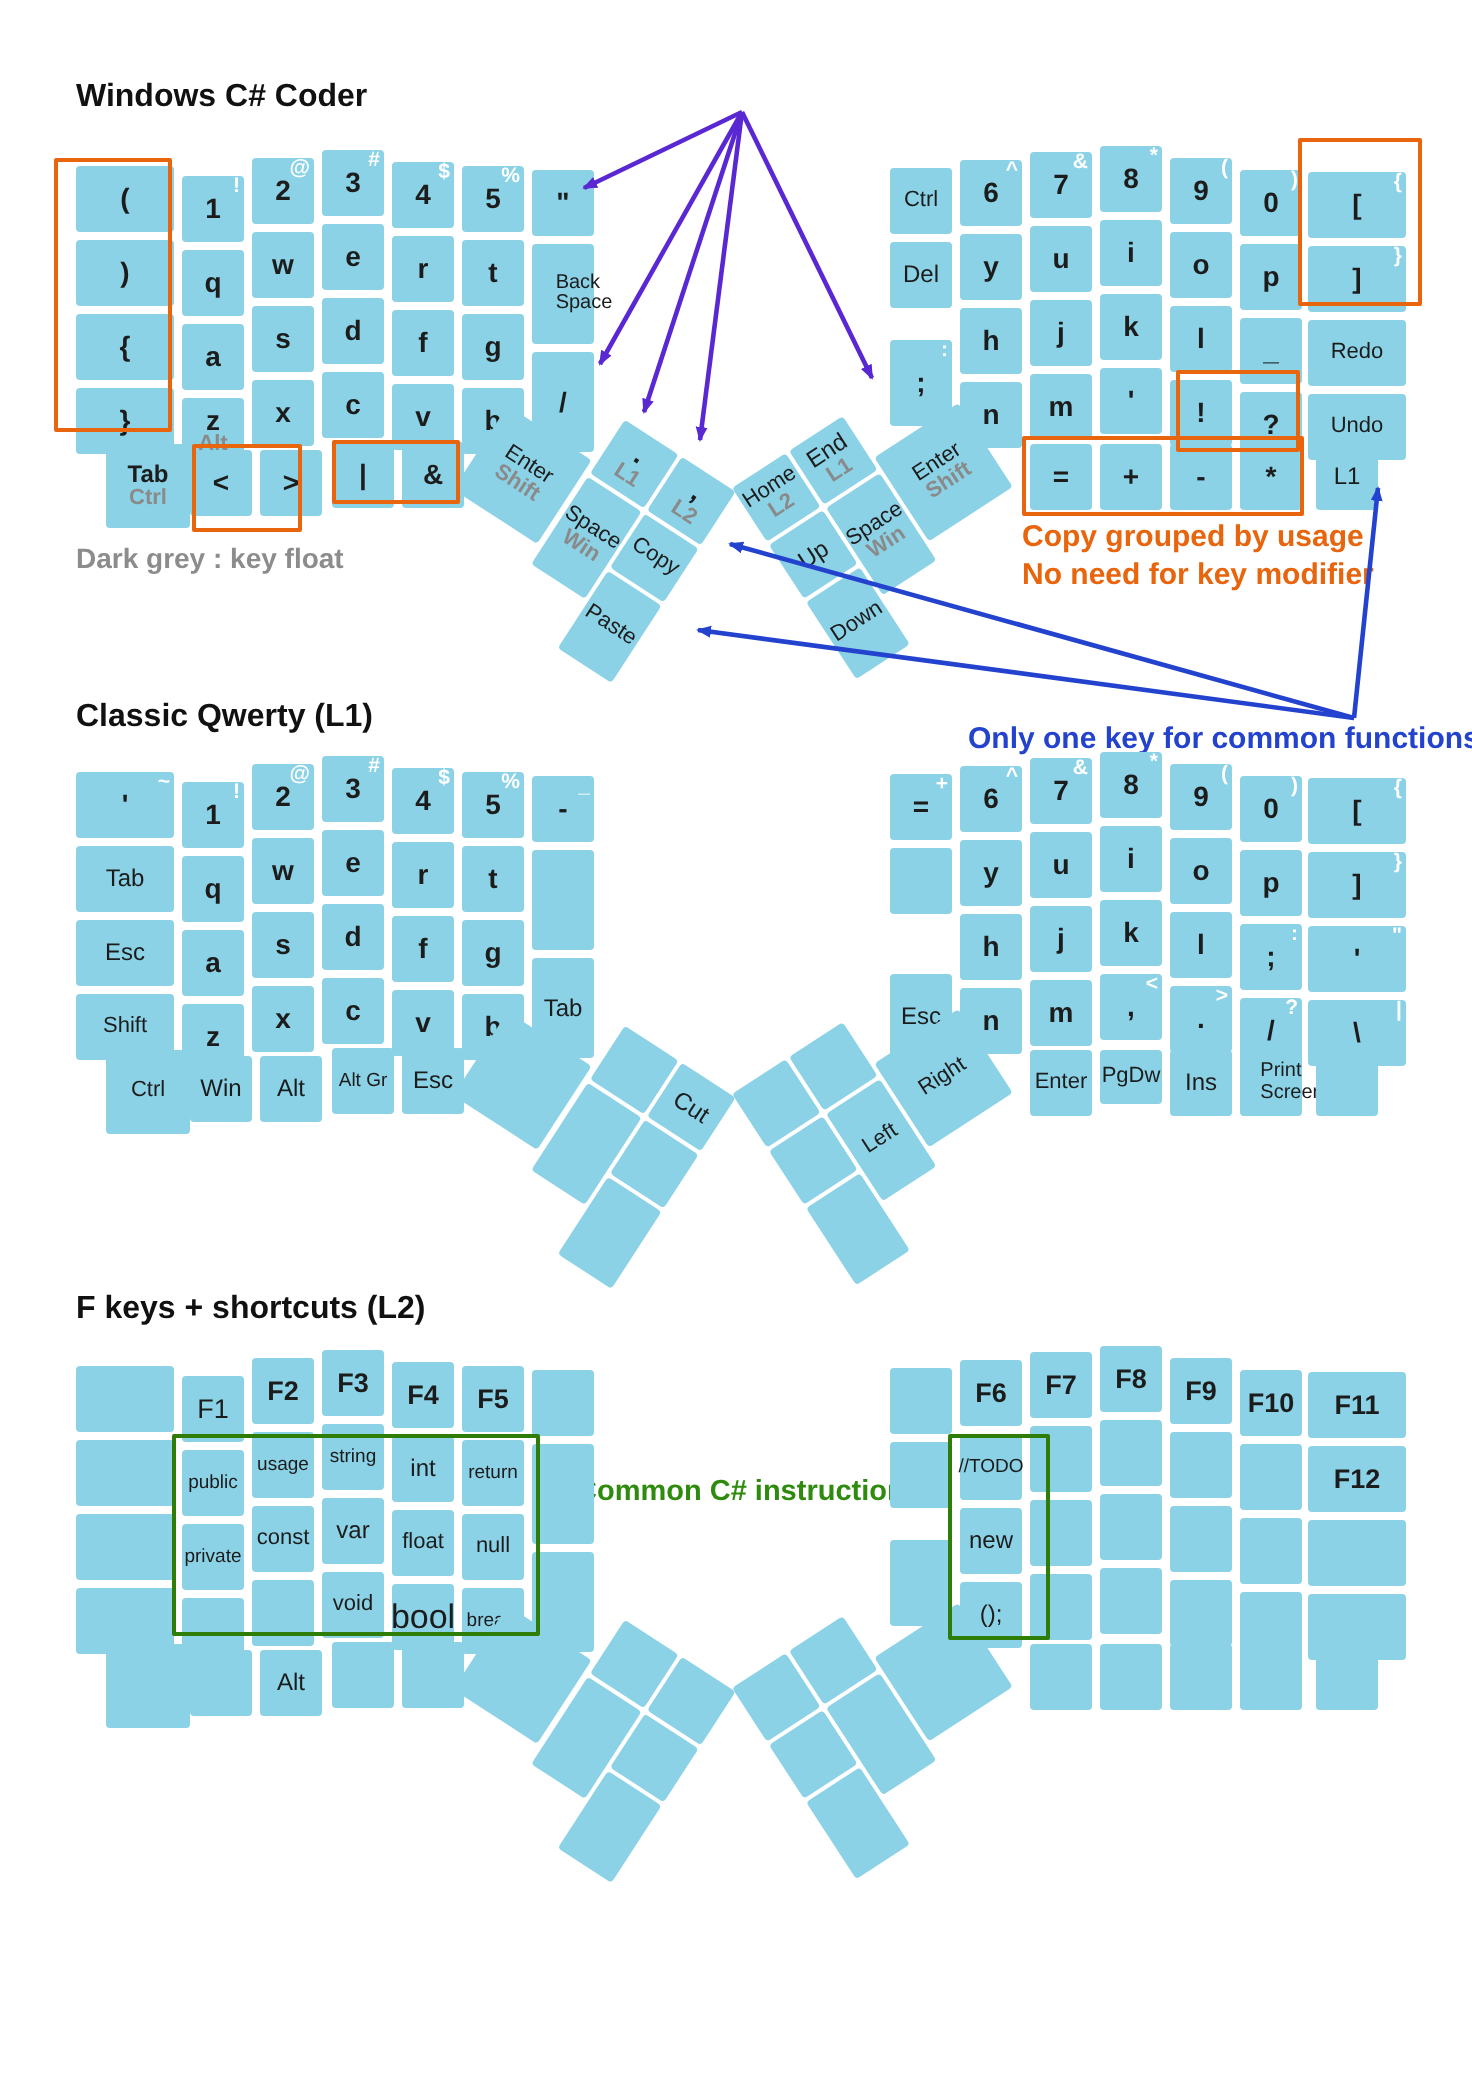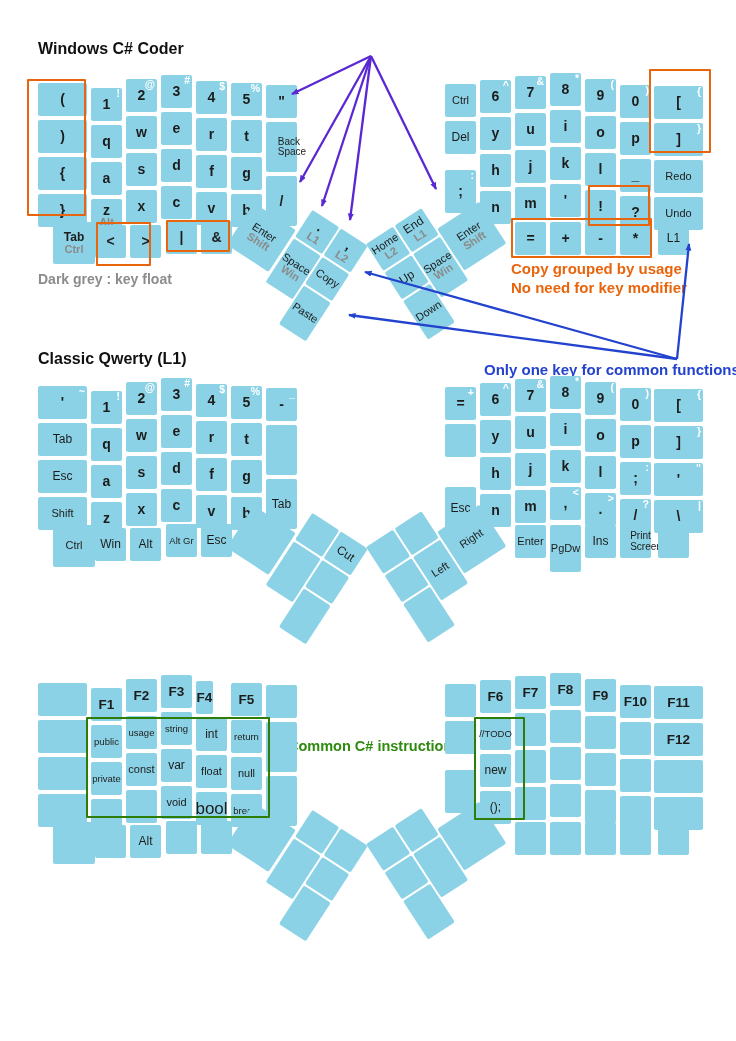--- a/index.html
+++ b/index.html
@@ -28,20 +28,21 @@
 </head>
 <body>
 
 <div id="canvas">
   <div class="title" style="left:38px;top:40px;">Windows C# Coder</div>
   <div class="legend" style="left: 38px; top: 271px; color: rgb(140, 140, 140);">Dark grey : key float</div>
   <div class="note orange" style="left:511px;top:260px;">Copy grouped by usage</div>
   <div class="note orange" style="left:511px;top:279px;">No need for key modifier</div>
   <div class="title" style="left:38px;top:350px;">Classic Qwerty (L1)</div>
   <div class="note blue" style="left:484px;top:361px;">Only one key for common functions</div>
+  <div class="title" style="left:38px;top:646px;">F keys + shortcuts (L2)</div>
   <div class="note green" style="left:288px;top:738px;">Common C# instructions</div>
 
   <div id="keys">
       <div class="key" style="left: 38px; top: 83px; width: 49px; height: 33px;">
         <span class="main" style="font-size: 14px; font-weight: bold;">(</span>
       </div>
       <div class="key" style="left: 38px; top: 120px; width: 49px; height: 33px;">
         <span class="main" style="font-size: 14px; font-weight: bold;">)</span>
       </div>
       <div class="key" style="left: 38px; top: 157px; width: 49px; height: 33px;">
@@ -484,21 +485,21 @@
         <span class="main" style="font-size: 14px; font-weight: bold;">'</span>
         <span class="sub">"</span>
       </div>
       <div class="key" style="left: 654px; top: 500px; width: 49px; height: 33px;">
         <span class="main" style="font-size: 14px; font-weight: bold;">\</span>
         <span class="sub">|</span>
       </div>
       <div class="key" style="left: 515px; top: 525px; width: 31px; height: 33px;">
         <span class="main" style="font-size: 11px;">Enter</span>
       </div>
-      <div class="key" style="left: 550px; top: 525px; width: 31px; height: 47px;">
+      <div class="key" style="left: 550px; top: 525px; width: 31px; height: 27px;">
         <span class="main" style="font-size: 11px;">PgDw</span>
       </div>
       <div class="key" style="left: 585px; top: 525px; width: 31px; height: 33px;">
         <span class="main" style="font-size: 12px;">Ins</span>
       </div>
       <div class="key" style="left: 620px; top: 525px; width: 31px; height: 33px;">
         <span class="main ml" style="font-size: 10px;">Print
 Screen</span>
       </div>
       <div class="key" style="left: 658px; top: 525px; width: 31px; height: 33px;"></div>
@@ -522,21 +523,21 @@
         </div>
         <div class="key" style="left: 68px; top: 26px; width: 50px; height: 50px;">
           <span class="main" style="font-size: 11px;">Right</span>
         </div>
       </div>
       <div class="key" style="left: 38px; top: 683px; width: 49px; height: 33px;"></div>
       <div class="key" style="left: 38px; top: 720px; width: 49px; height: 33px;"></div>
       <div class="key" style="left: 38px; top: 757px; width: 49px; height: 33px;"></div>
       <div class="key" style="left: 38px; top: 794px; width: 49px; height: 33px;"></div>
       <div class="key" style="left: 91px; top: 688px; width: 31px; height: 33px;">
-        <span class="main" style="font-size: 13.5px; font-weight: bold; text-align: right;">F1</span>
+        <span class="main" style="font-size: 13.5px; font-weight: normal; text-align: right;">F1</span>
       </div>
       <div class="key" style="left: 91px; top: 725px; width: 31px; height: 33px;">
         <span class="main" style="font-size: 9.5px;">public</span>
       </div>
       <div class="key" style="left: 91px; top: 762px; width: 31px; height: 33px;">
         <span class="main" style="font-size: 9.5px;">private</span>
       </div>
       <div class="key" style="left: 91px; top: 799px; width: 31px; height: 33px;"></div>
       <div class="key" style="left: 126px; top: 679px; width: 31px; height: 33px;">
         <span class="main" style="font-size: 13.5px; font-weight: bold;">F2</span>
@@ -553,21 +554,21 @@
       </div>
       <div class="key" style="left: 161px; top: 712px; width: 31px; height: 33px;">
         <span class="main" style="font-size: 9.5px;">string</span>
       </div>
       <div class="key" style="left: 161px; top: 749px; width: 31px; height: 33px;">
         <span class="main" style="font-size: 12px;">var</span>
       </div>
       <div class="key" style="left: 161px; top: 786px; width: 31px; height: 33px;">
         <span class="main" style="font-size: 11px;">void</span>
       </div>
-      <div class="key" style="left: 196px; top: 681px; width: 17px; height: 33px;">
+      <div class="key" style="left: 196px; top: 681px; width: 31px; height: 33px;">
         <span class="main" style="font-size: 13.5px; font-weight: bold;">F4</span>
       </div>
       <div class="key" style="left: 196px; top: 718px; width: 31px; height: 33px;">
         <span class="main" style="font-size: 12px;">int</span>
       </div>
       <div class="key" style="left: 196px; top: 755px; width: 31px; height: 33px;">
         <span class="main" style="font-size: 11px;">float</span>
       </div>
       <div class="key" style="left: 196px; top: 792px; width: 31px; height: 33px;">
         <span class="main" style="font-size: 17px;">bool</span>

